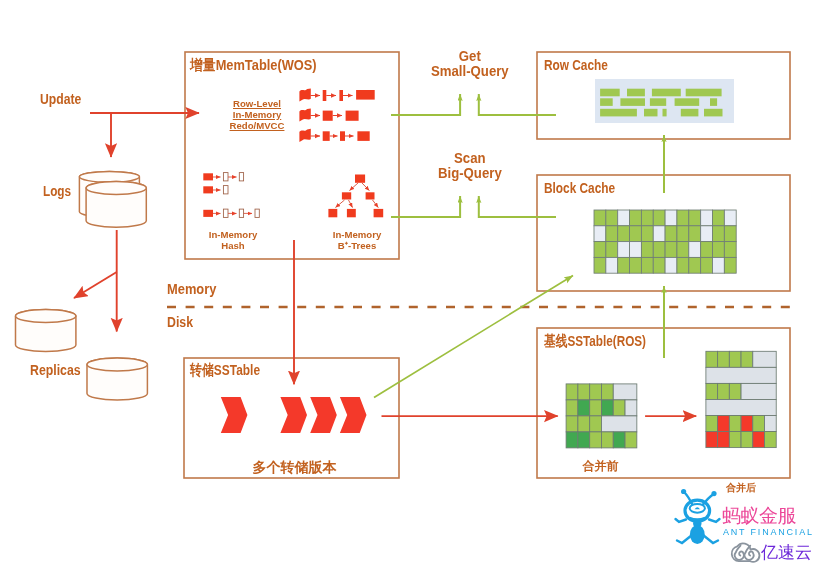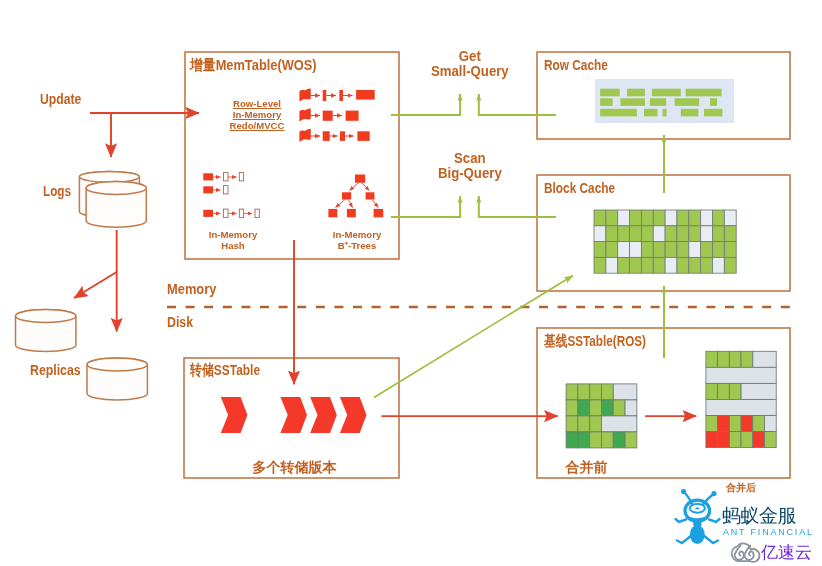--- a/index.html
+++ b/index.html
@@ -24,24 +24,24 @@
   .t-hash{left:194px;top:230px;width:78px;text-align:center;font-size:9.6px;line-height:10.8px;}
   .t-btree{left:318px;top:230px;width:78px;text-align:center;font-size:9.6px;line-height:10.8px;}
 
   .t-rowcache-title{left:544px;top:56px;font-size:15px;transform:scaleX(0.79);}
   .t-blockcache-title{left:544px;top:179px;font-size:15px;transform:scaleX(0.79);}
 
   .t-sstable-title{left:190px;top:361px;font-size:15px;transform:scaleX(0.795);}
   .t-sstable-caption{left:234.6px;top:458.5px;width:120px;text-align:center;font-size:14px;}
 
   .t-ros-title{left:544px;top:332px;font-size:15px;transform:scaleX(0.781);}
-  .t-before{left:565.5px;top:458.8px;width:70px;text-align:left;font-size:14px;}
+  .t-before{left:565.5px;top:458.8px;width:70px;text-align:center;font-size:12px;}
   .t-after{left:706px;top:482px;width:70px;text-align:center;font-size:10px;}
 
-  .t-brand-cn{left:722px;top:505px;font-size:19px;color:#0c4a6e;letter-spacing:-0.5px;font-weight:normal;}
+  .t-brand-cn{left:722px;top:505px;font-size:19px;color:#ec4899;letter-spacing:-0.5px;font-weight:normal;}
   .t-brand-en{left:723px;top:527px;font-size:9px;color:#1ba1e2;letter-spacing:1.8px;font-weight:normal;}
   .t-watermark{left:761px;top:543px;font-size:17px;color:#6d28d9;font-weight:normal;}
 </style>
 </head>
 <body>
 
 <div id="stage">
 
 <svg class="layer" viewBox="0 0 822 566">
   <defs>

